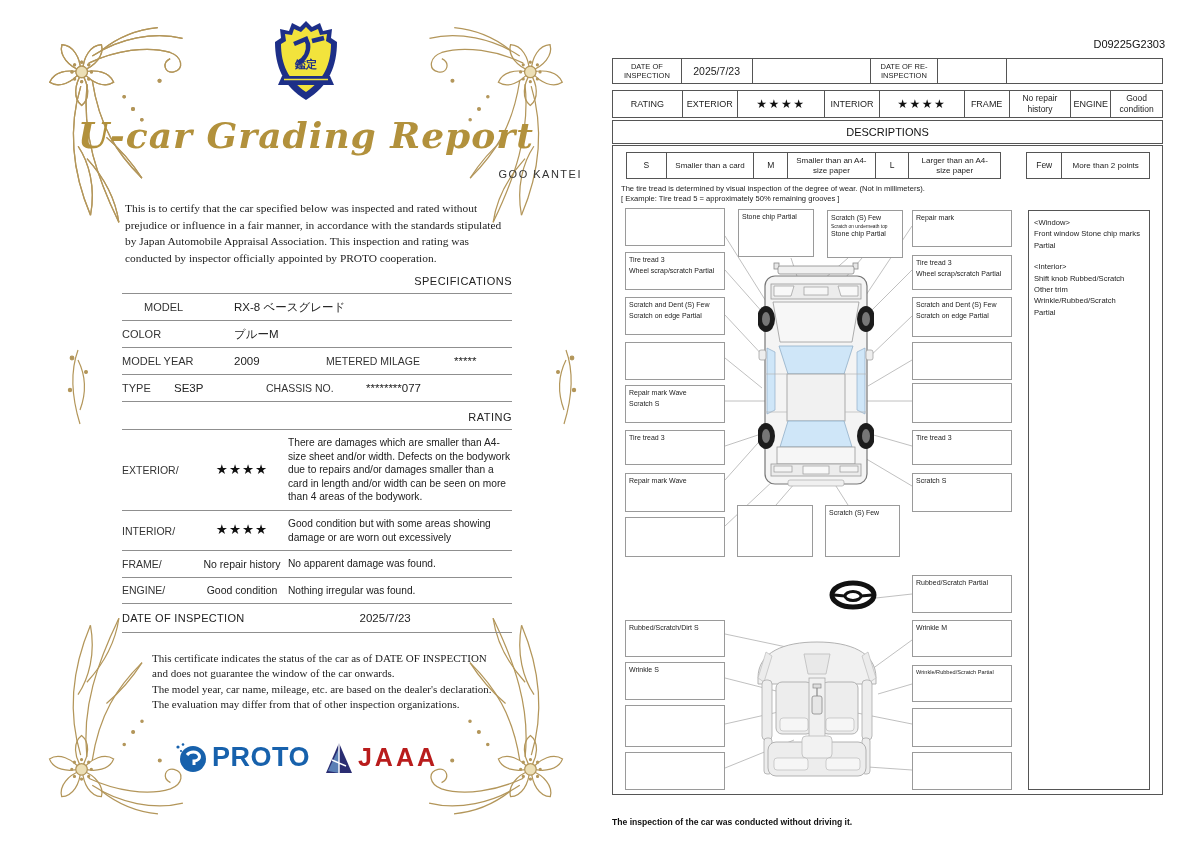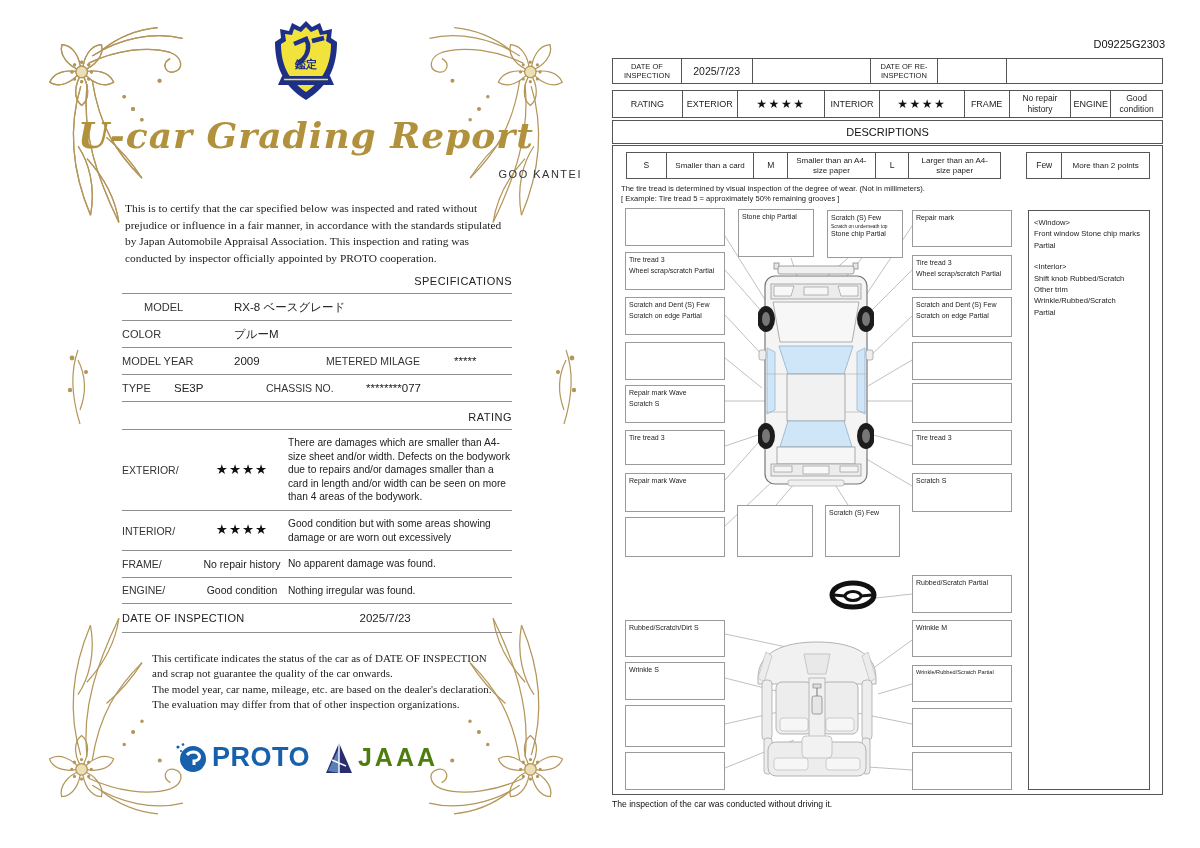--- a/index.html
+++ b/index.html
@@ -37,21 +37,21 @@
   .rg.stars { font-size:13.5px; letter-spacing:1px; color:#111; }
   .rd { flex:1; font-size:10.2px; line-height:1.33; color:#222; }
   .drow { display:flex; align-items:center; border-bottom:1px solid #8f8f8f; padding:8px 0; }
   .dl { font-size:11px; color:#222; letter-spacing:.3px; }
   .dv { font-size:11.5px; color:#222; margin-left:115px; }
 
   .lp-disclaimer { width:344px; margin:18px 0 0 122px; font-family:"Liberation Serif", serif;
                    font-size:11px; line-height:1.38; color:#1c1c1c; }
   .lp-logos { margin-top:30px; display:flex; justify-content:center; align-items:center; gap:4px; }
   .proto-word { font-size:27px; font-weight:bold; color:#1761ac; letter-spacing:.5px; }
-  .jaaa-word  { font-size:25px; font-weight:bold; color:#4d7c0f; letter-spacing:3px; }
+  .jaaa-word  { font-size:25px; font-weight:bold; color:#b91c1c; letter-spacing:3px; }
 
   
   #right-page { left:608px; top:28px; width:557px; height:790px; font-family:"Liberation Sans", sans-serif; }
   .rp-title { position:absolute; top:6px; left:0; width:100%; text-align:center;
               font-size:11.5px; color:#111; letter-spacing:.4px; }
   .rp-docnum { position:absolute; top:10px; right:0; font-size:11px; color:#111; }
 
   .tbl { position:absolute; display:flex; border:1.3px solid #555; background:#fff; }
   .cell { border-right:1px solid #555; display:flex; align-items:center; justify-content:center;
           text-align:center; color:#222; }
@@ -77,21 +77,21 @@
   .lb .tiny { font-size:4.8px; line-height:1.25; }
   .lb.smfont { font-size:5.6px; }
   .cb { width:76px; }
 
   #sidebar-box { position:absolute; left:420px; top:182px; width:122px; height:580px;
                  border:1px solid #555; background:#fff; z-index:2; padding:6px 5px;
                  font-size:7.6px; line-height:1.5; color:#222; }
   .sb-gap { height:10px; }
 
   #leader-lines, .diagram-svg { position:absolute; z-index:1; }
-  #rp-footnote { position:absolute; left:4px; top:771px; font-size:8.6px; font-weight:normal; color:#111; }
+  #rp-footnote { position:absolute; left:4px; top:789px; font-size:8.6px; font-weight:bold; color:#111; }
 </style>
 </head>
 <body>
 
 <div id="left-page" class="page">
 
   <svg width="0" height="0" style="position:absolute">
     <defs>
       <g id="flourish" stroke="#b3965a" fill="none" stroke-width="1.4">
         <g transform="rotate(0 58 190)">
@@ -233,21 +233,21 @@
           <div class="rd">Nothing irregular was found.</div>
         </div>
         <div class="drow">
           <div class="dl">DATE OF INSPECTION</div>
           <div class="dv">2025/7/23</div>
         </div>
       </div>
     </div>
 
     <div class="lp-disclaimer">
-      <div>This certificate indicates the status of the car as of DATE OF INSPECTION and scrap not guarantee the quality of the car onwards.</div>
+      <div>This certificate indicates the status of the car as of DATE OF INSPECTION and does not guarantee the window of the car onwards.</div>
       <div>The model year, car name, mileage, etc. are based on the dealer's declaration.</div>
       <div>The evaluation may differ from that of other inspection organizations.</div>
     </div>
 
     <div class="lp-logos">
       <svg width="34" height="32" viewBox="0 0 34 32">
         <circle cx="4" cy="5" r="1.6" fill="#1761ac"></circle>
           <circle cx="9" cy="2.5" r="1.3" fill="#1761ac"></circle>
           <circle cx="7" cy="9" r="1.1" fill="#1761ac"></circle>
         <circle cx="19" cy="17" r="13" fill="#1761ac"></circle>

